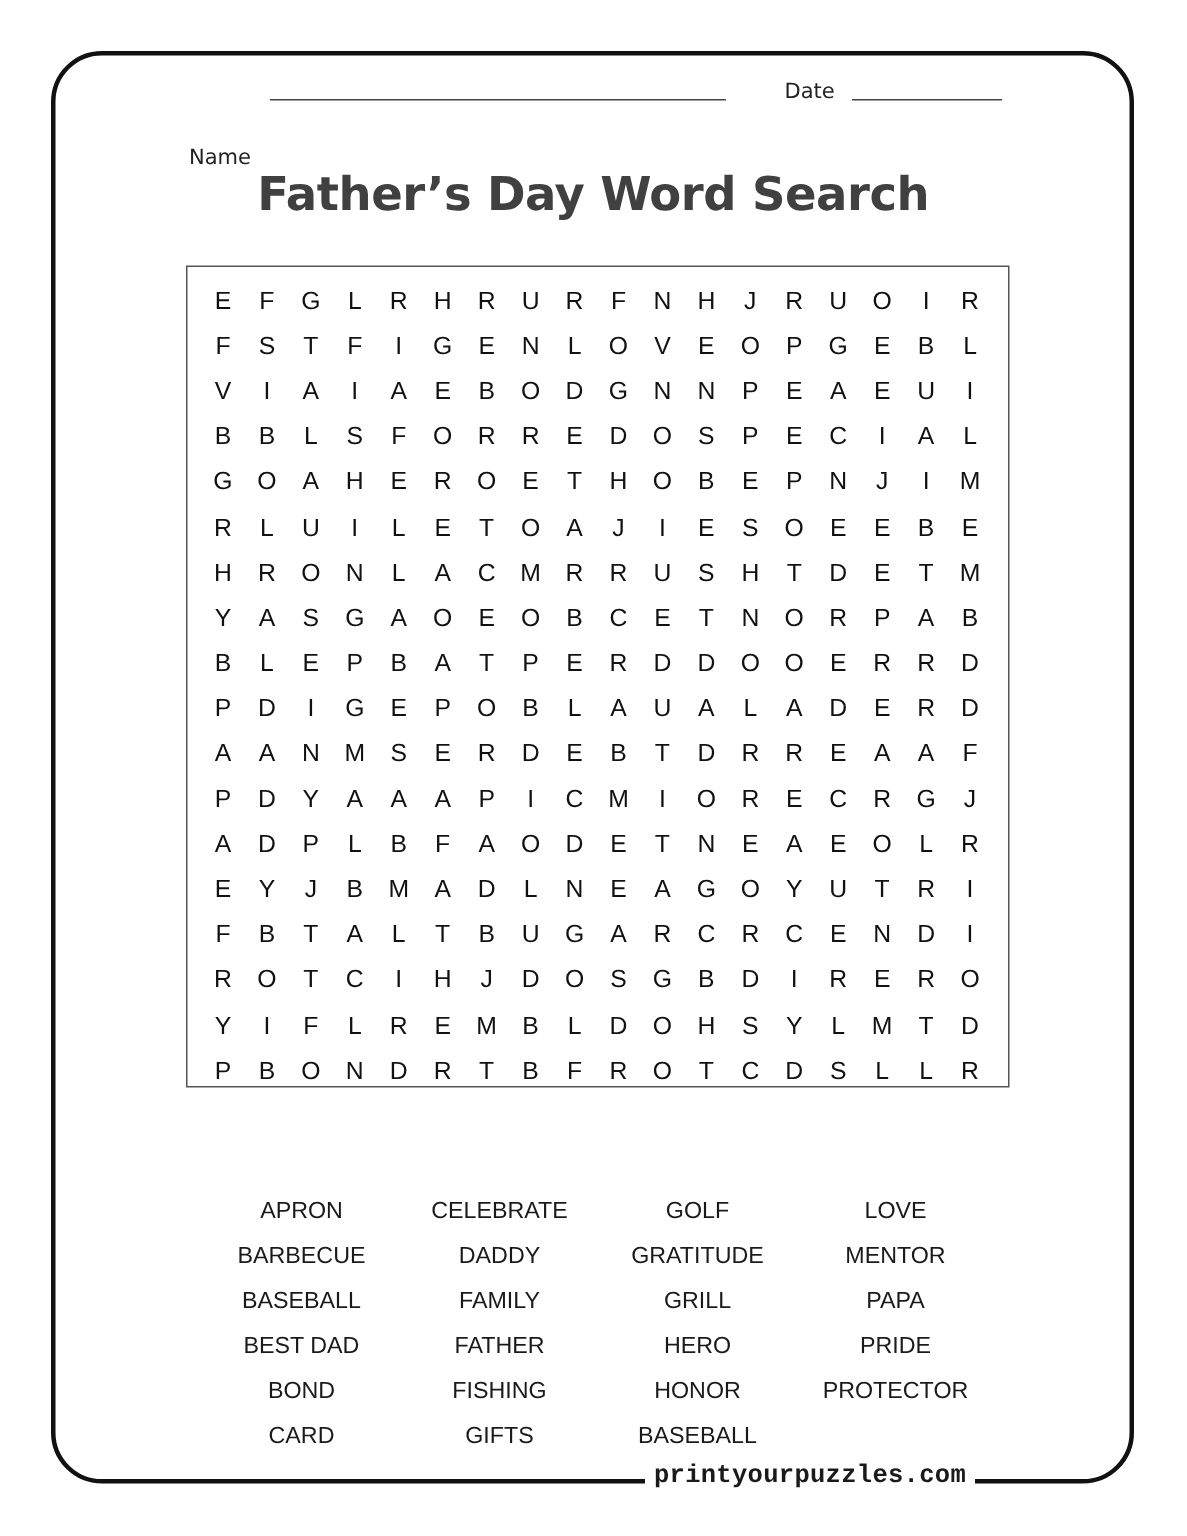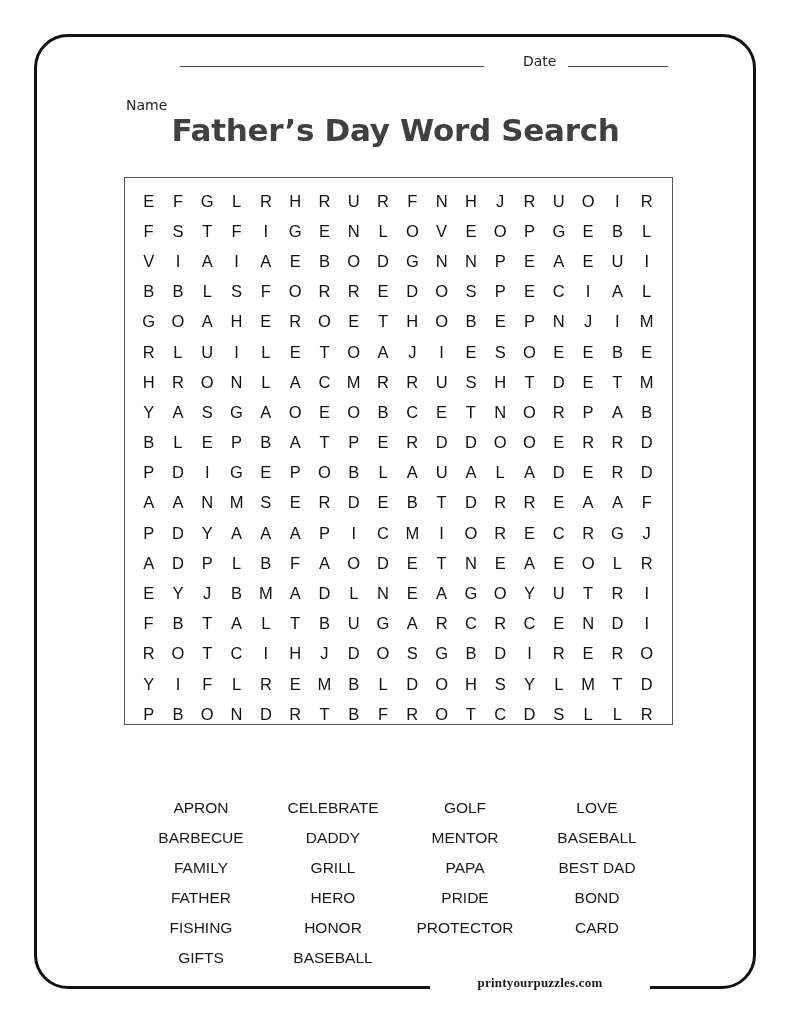--- a/index.html
+++ b/index.html
@@ -1,19 +1,19 @@
 <!DOCTYPE html>
 <html><head>
 <meta charset="utf-8">
 <style>
   html, body { margin:0; padding:0; background:#ffffff; }
   body { width:791px; height:1024px; position:relative; overflow:hidden; font-family:"Liberation Sans", sans-serif; color:#111; }
   .frame { position:absolute; left:34px; top:34px; width:722px; height:955px; border:3px solid #111; border-radius:34px; box-sizing:border-box; }
   .footer-gap { position:absolute; left:430px; top:978px; width:220px; height:22px; background:#fff; }
-  .footer { position:absolute; left:430px; top:975px; width:220px; text-align:center; font-family:Liberation Serif, serif; font-weight:bold; font-size:13px; color:#1a1a1a; letter-spacing:0.2px; }
+  .footer { position:absolute; left:430px; top:975px; width:220px; text-align:center; font-family:Liberation Mono, monospace; font-weight:bold; font-size:17px; color:#1a1a1a; letter-spacing:0.2px; }
   .hdr-label { position:absolute; top:53px; font-family:"DejaVu Sans", sans-serif; font-size:14px; color:#222; }
   .hdr-line { position:absolute; top:66px; height:0; border-top:1.5px solid #444; }
   .title { position:absolute; left:0; top:112px; width:791px; text-align:center; font-family:"DejaVu Sans", sans-serif; font-weight:bold; font-size:31px; letter-spacing:-0.3px; color:#404040; }
   .grid-box { position:absolute; left:124px; top:177px; width:549px; height:548px; border:1.5px solid #555; box-sizing:border-box; }
   .grid { position:absolute; left:134px; top:186px; width:528px; display:grid; grid-template-columns:repeat(18, 29.3px); grid-auto-rows:30.2px; }
   .cell { display:flex; align-items:center; justify-content:center; font-size:16.5px; color:#111; cursor:pointer; }
   .words { position:absolute; left:135px; top:759px; width:530px; display:grid; grid-template-columns:132px 132px 132px 132px; grid-auto-rows:30px; }
   .word { text-align:center; font-size:15.5px; color:#1a1a1a; line-height:22px;margin-top:38px; }
 </style>
 </head>
@@ -358,20 +358,21 @@
     <div class="cell">R</div>
   </div>
 
 <div class="words" id="words">
     <div class="word">APRON</div>
     <div class="word">CELEBRATE</div>
     <div class="word">GOLF</div>
     <div class="word">LOVE</div>
     <div class="word">BARBECUE</div>
     <div class="word">DADDY</div>
+    <div class="word">GRATITUDE</div>
     <div class="word">MENTOR</div>
     <div class="word">BASEBALL</div>
     <div class="word">FAMILY</div>
     <div class="word">GRILL</div>
     <div class="word">PAPA</div>
     <div class="word">BEST DAD</div>
     <div class="word">FATHER</div>
     <div class="word">HERO</div>
     <div class="word">PRIDE</div>
     <div class="word">BOND</div>

